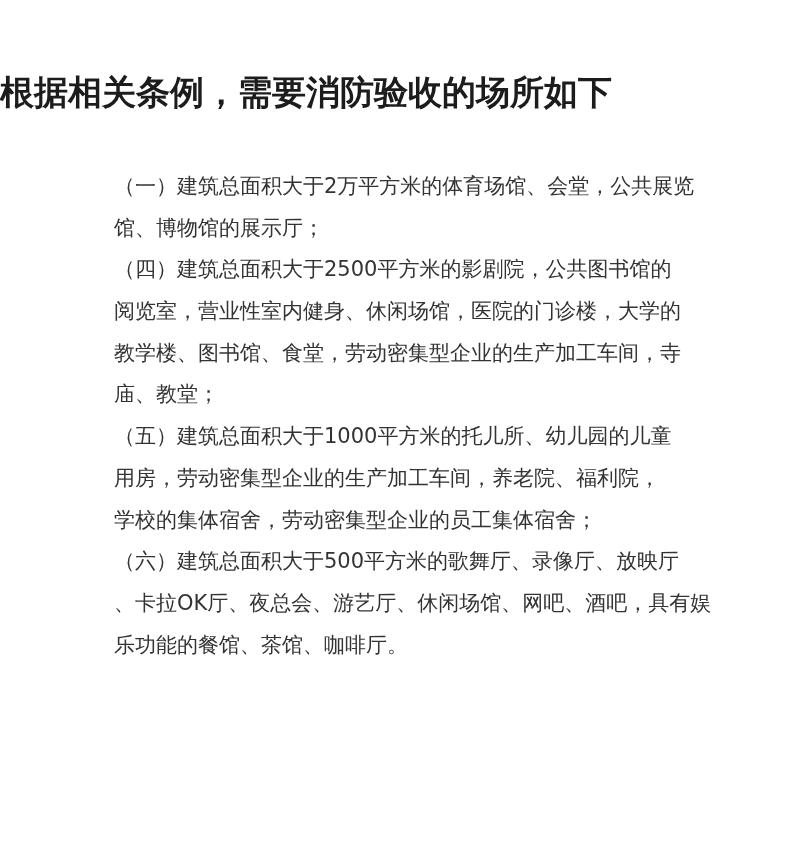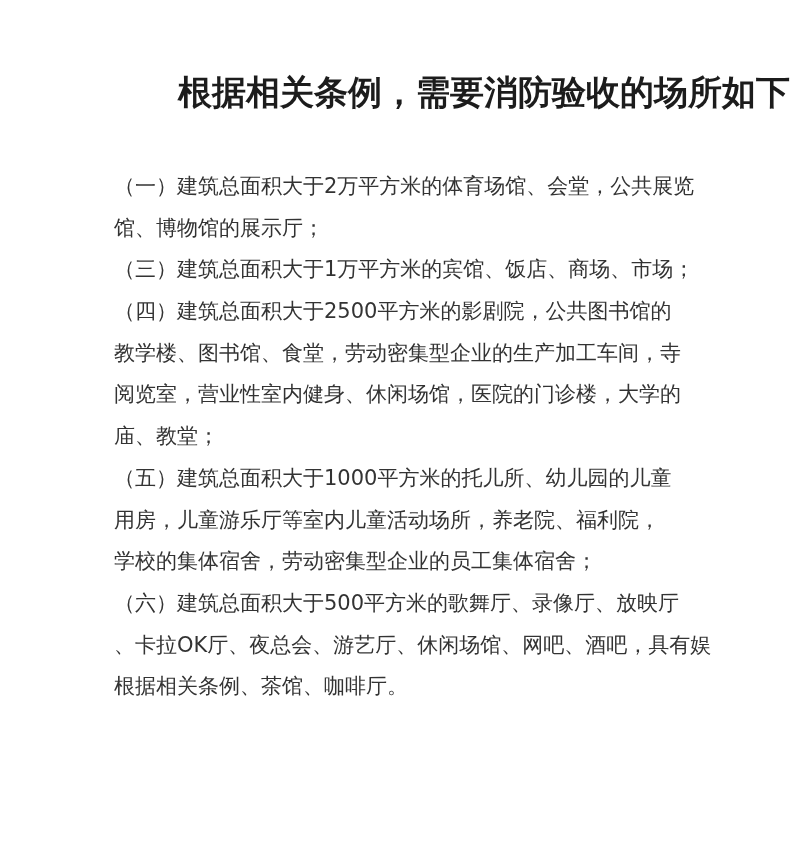--- a/index.html
+++ b/index.html
@@ -1,34 +1,33 @@
 <!DOCTYPE html>
 <html><head>
   <meta charset="utf-8">
   <style>
     html, body { margin: 0; padding: 0; background: #ffffff; }
     body { width: 790px; height: 852px; position: relative; overflow: hidden;
       font-family: "DejaVu Sans", "Liberation Sans", sans-serif; }
-    .title { position: absolute; left: 0; top: 68px; width: 790px; text-align: right;
+    .title { position: absolute; left: 0; top: 68px; width: 790px; text-align: left;
       font-size: 34px; font-weight: bold; color: #1c1c1c; letter-spacing: 0px; line-height: 48px; }
     .body-text { position: absolute; left: 114px; top: 166px; width: 570px; }
     .line { font-size: 21px; line-height: 41.7px; color: #333333; white-space: nowrap; height: 41.7px; }
   </style>
 </head>
 <body>
 
 <div class="title">根据相关条例，需要消防验收的场所如下</div>
 
 <div class="body-text">
   <div class="line">（一）建筑总面积大于2万平方米的体育场馆、会堂，公共展览</div>
   <div class="line">馆、博物馆的展示厅；</div>
-  <div class="line">（三）建筑总面积大于1万平方米的宾馆、饭店、商场、市场；</div>
   <div class="line">（四）建筑总面积大于2500平方米的影剧院，公共图书馆的</div>
+  <div class="line">阅览室，营业性室内健身、休闲场馆，医院的门诊楼，大学的</div>
   <div class="line">教学楼、图书馆、食堂，劳动密集型企业的生产加工车间，寺</div>
-  <div class="line">阅览室，营业性室内健身、休闲场馆，医院的门诊楼，大学的</div>
   <div class="line">庙、教堂；</div>
   <div class="line">（五）建筑总面积大于1000平方米的托儿所、幼儿园的儿童</div>
-  <div class="line">用房，儿童游乐厅等室内儿童活动场所，养老院、福利院，</div>
+  <div class="line">用房，劳动密集型企业的生产加工车间，养老院、福利院，</div>
   <div class="line">学校的集体宿舍，劳动密集型企业的员工集体宿舍；</div>
   <div class="line">（六）建筑总面积大于500平方米的歌舞厅、录像厅、放映厅</div>
   <div class="line">、卡拉OK厅、夜总会、游艺厅、休闲场馆、网吧、酒吧，具有娱</div>
-  <div class="line">根据相关条例、茶馆、咖啡厅。</div>
+  <div class="line">乐功能的餐馆、茶馆、咖啡厅。</div>
 </div>
 
 </body></html>

